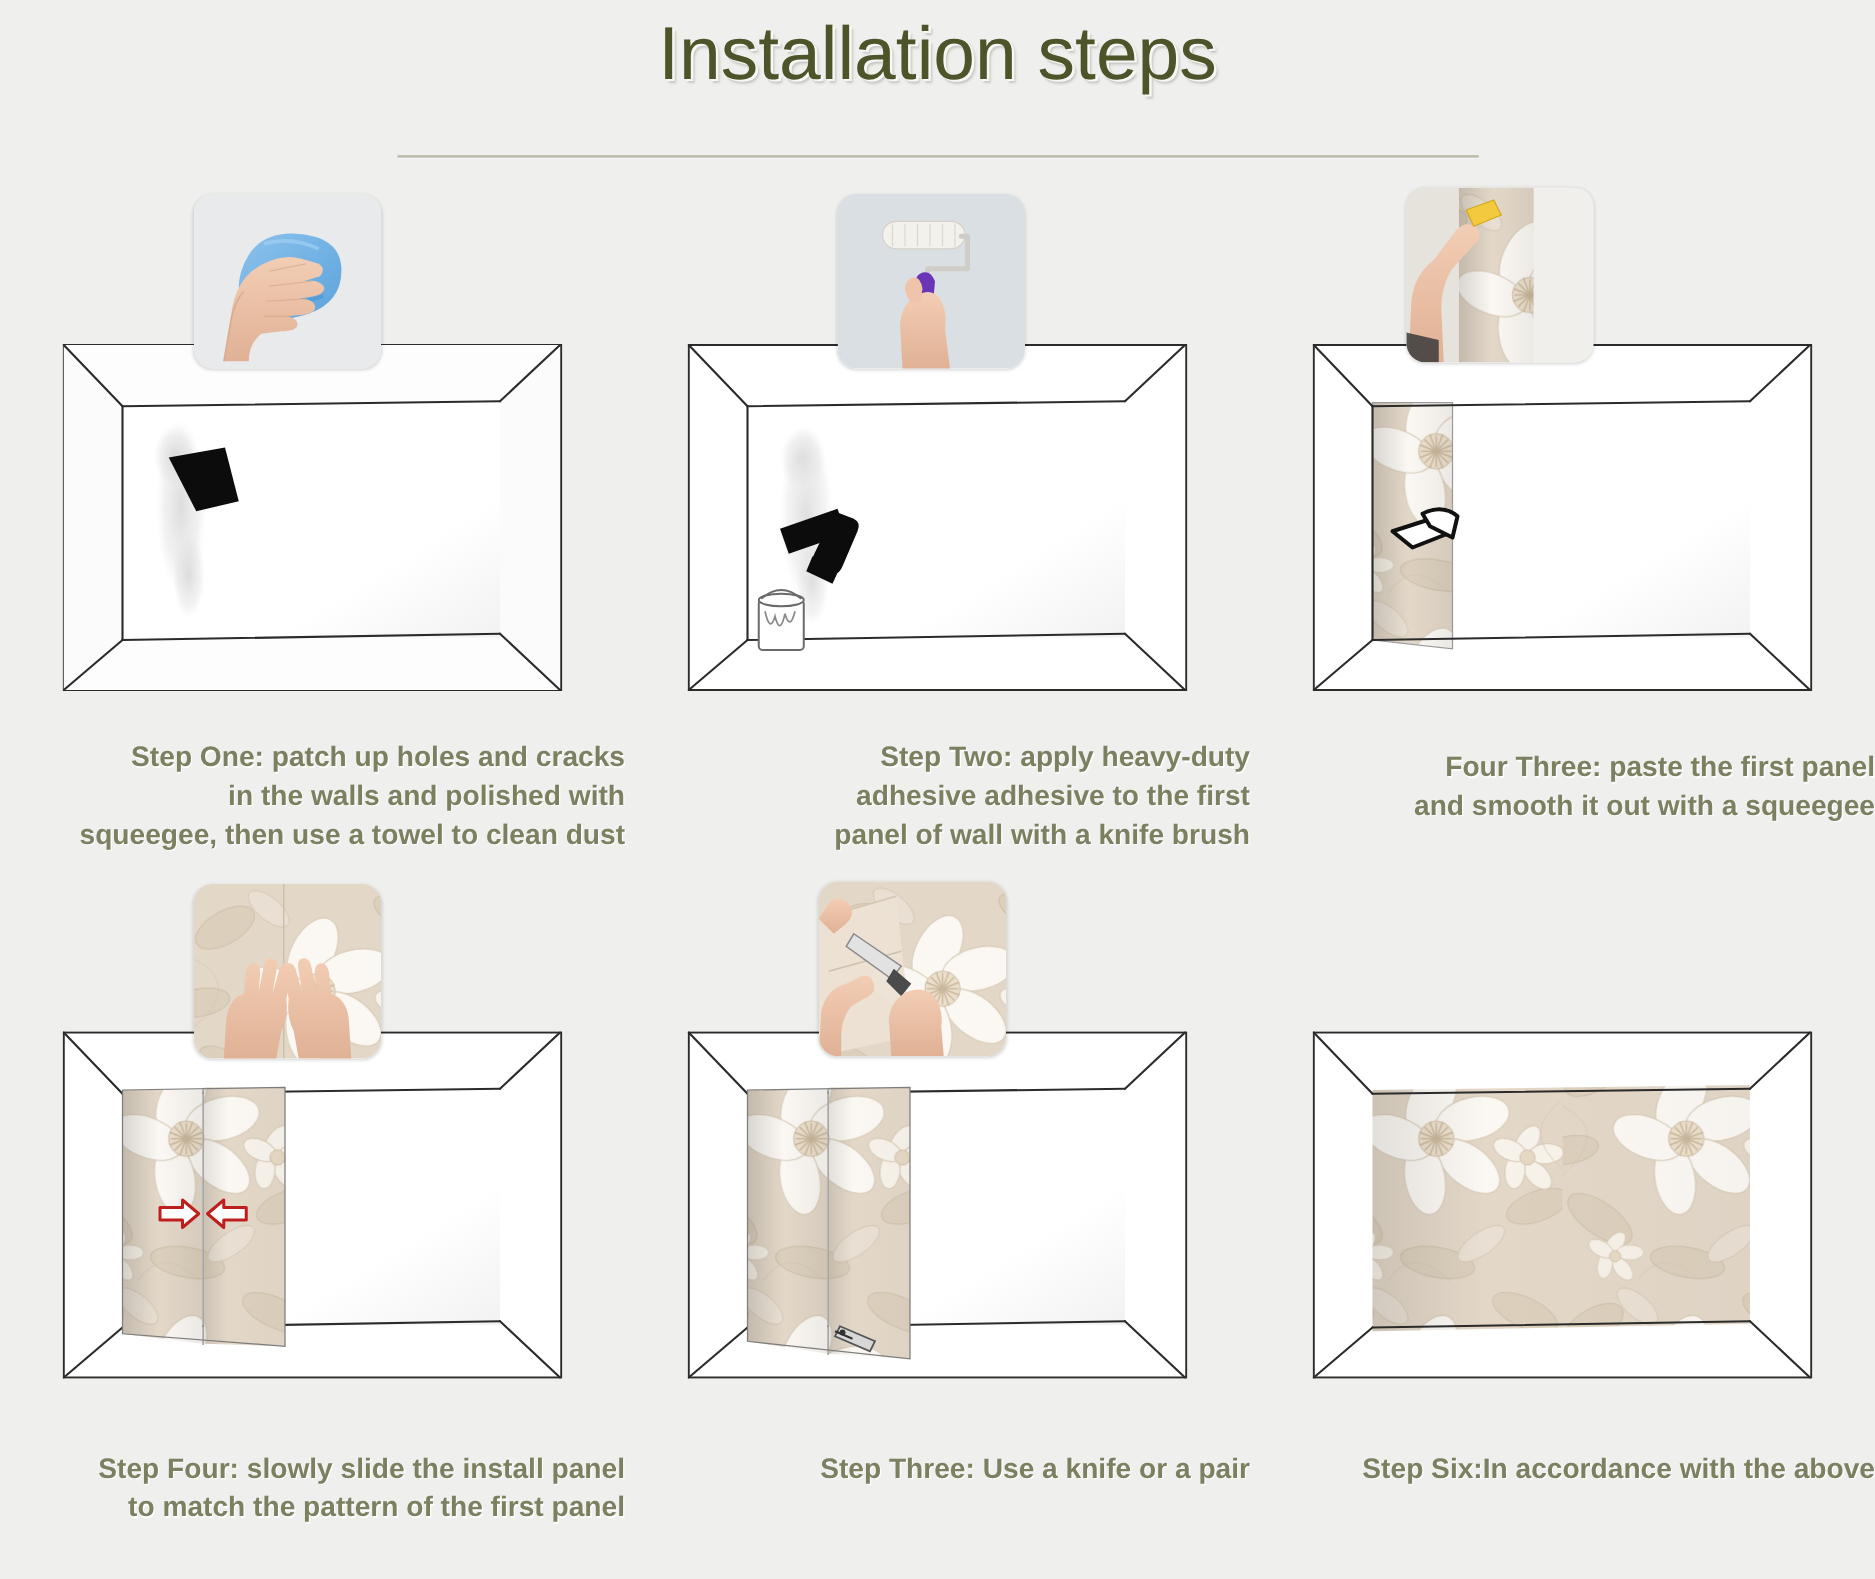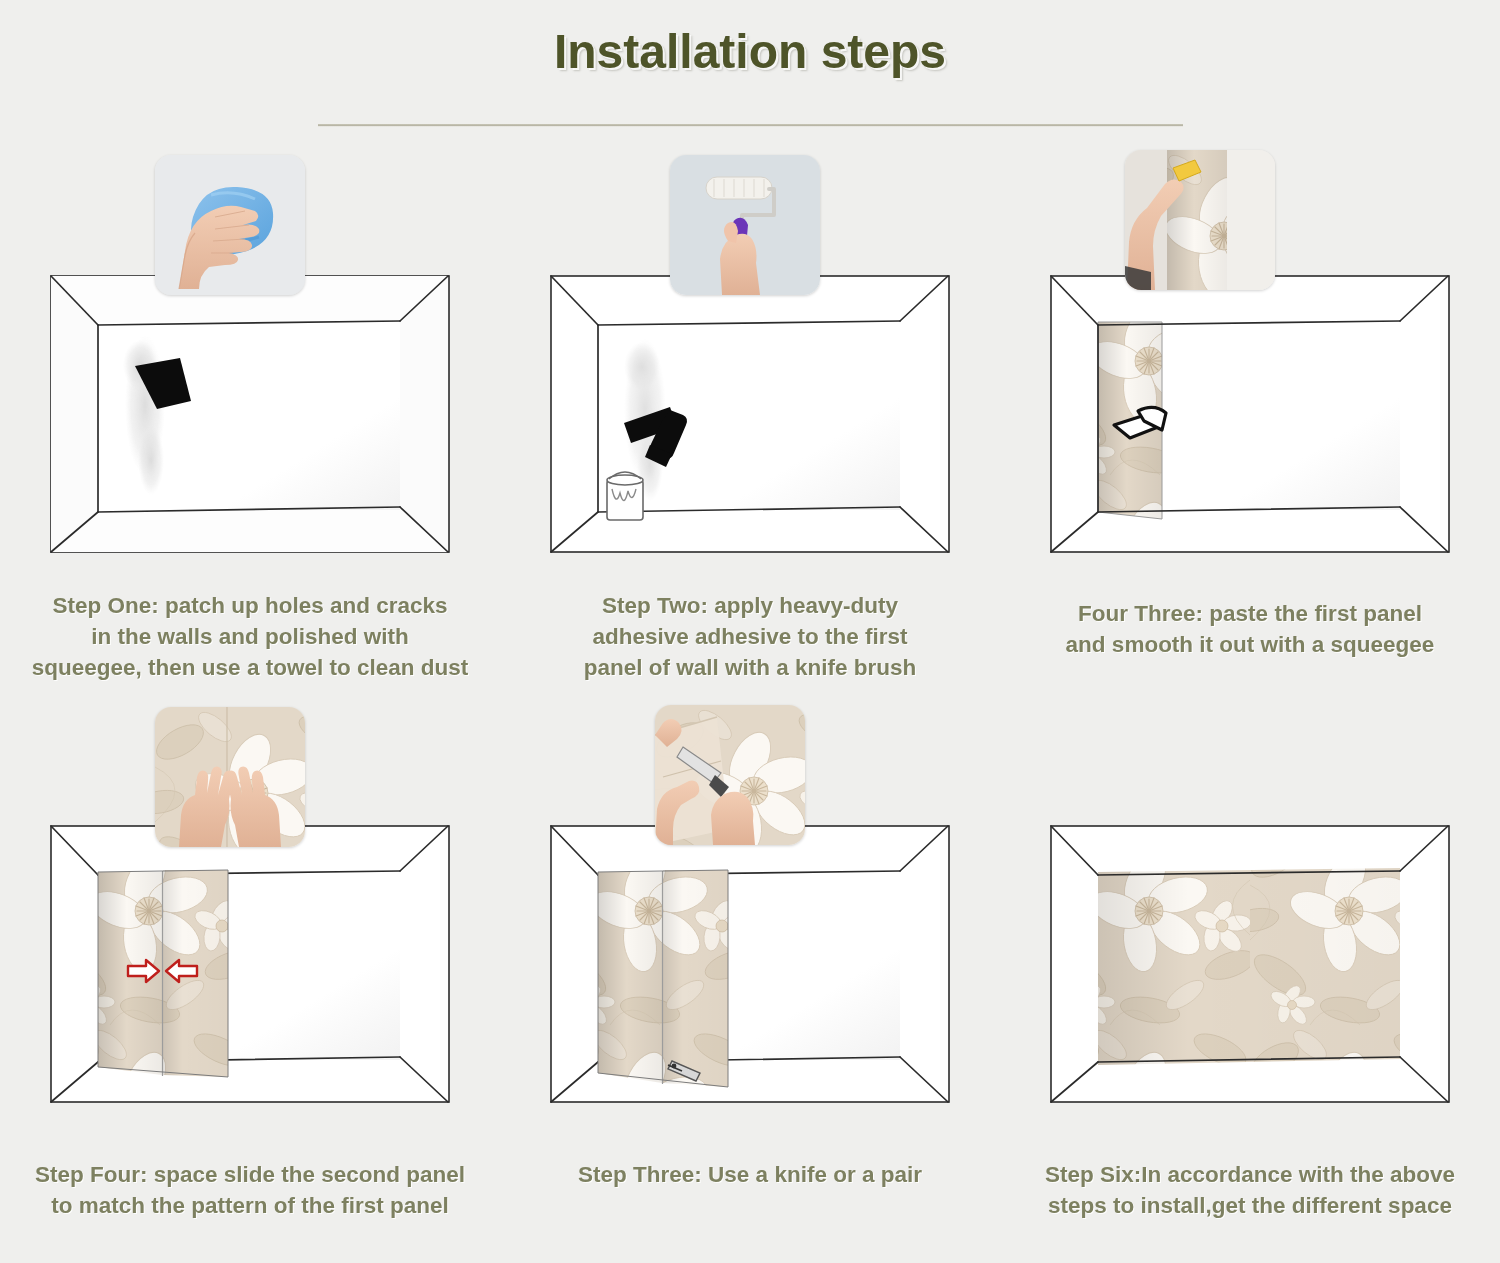--- a/index.html
+++ b/index.html
@@ -11,25 +11,25 @@
     width: 1500px;
     height: 1263px;
     font-family: "Liberation Sans", sans-serif;
     overflow: hidden;
     position: relative;
   }
 
   
   #page-title {
     text-align: center;
-    font-size: 48px;
-    font-weight: bold;
+    font-size: 60px;
+    font-weight: normal;
     color: #4e5429;
     letter-spacing: 0px;
-    padding-top: 24px;
+    padding-top: 8px;
     line-height: 1.15;
     text-shadow: 2px 2px 0 rgba(255,255,255,0.85), 3px 3px 2px rgba(120,120,110,0.35);
   }
   #title-divider {
     position: absolute;
     left: 318px;
     top: 124px;
     width: 865px;
     height: 3px;
     background: linear-gradient(to bottom, #c9c7b8 0%, #b8b6a6 50%, #ffffff 100%);
@@ -75,21 +75,21 @@
     z-index: 5;
     box-shadow: 0 1px 3px rgba(0,0,0,0.18);
   }
   .inset svg { display:block; width:100%; height:100%; }
 
   
   .caption {
     position: absolute;
     left: 0;
     width: 100%;
-    text-align: center;
+    text-align: right;
     font-size: 22.5px;
     font-weight: bold;
     color: #7d8060;
     line-height: 1.38;
     text-shadow: 1px 1px 0 rgba(255,255,255,0.9);
   }
   .cap-r1 { top: 440px; }
   .cap-r2 { top: 432px; }
   .caption .ln { display: block; white-space: nowrap; }
 </style>
@@ -427,21 +427,21 @@
           <line x1="72" y1="0" x2="72" y2="140" stroke="#cdbfa9" stroke-width="1.2"></line>
 
           <g fill="url(#skin)">
             <path d="M24 140 L26 108 Q28 92 40 88 L42 70 Q44 62 50 64 Q54 66 53 74 L52 86 L56 66 Q58 58 64 60 Q68 62 66 70 L63 88 L68 70 Q70 62 76 64 Q80 66 78 74 L74 92 Q76 106 70 118 L66 140 Z"></path>
             <path d="M126 140 L124 108 Q122 92 110 88 L108 70 Q106 62 100 64 Q96 66 97 74 L98 86 L94 66 Q92 58 86 60 Q82 62 84 70 L87 88 L82 70 Q80 62 74 64 Q70 66 72 74 L76 92 Q74 106 80 118 L84 140 Z"></path>
           </g>
         </svg>
       </div>
     </div>
     <div class="caption cap-r2" style="top:452px;">
-      <span class="ln">Step Four: space slide the second panel</span>
+      <span class="ln">Step Four: slowly slide the install panel</span>
       <span class="ln">to match the pattern of the first panel</span>
     </div>
   </div>
 
   <div class="step-cell">
     <div class="art">
       <div class="room" style="top:118px;">
         <svg viewBox="0 0 400 278" preserveAspectRatio="none">
           <rect x="1" y="1" width="398" height="276" fill="#ffffff" stroke="#2b2b2b" stroke-width="1.6"></rect>
           <rect x="48" y="47" width="302" height="188" fill="url(#backWallG)"></rect>
@@ -509,17 +509,16 @@
             <path d="M1 277 L48 237"></path>
               <path d="M398 277 L350 232"></path>
             <path d="M48 50 L350 46"></path>
               <path d="M48 237 L350 232"></path>
           </g>
         </svg>
       </div>
     </div>
     <div class="caption cap-r2" style="top:452px;">
       <span class="ln">Step Six:In accordance with the above</span>
-      <span class="ln">steps to install,get the different space</span>
     </div>
   </div>
 
 </div>
 
 </body></html>

